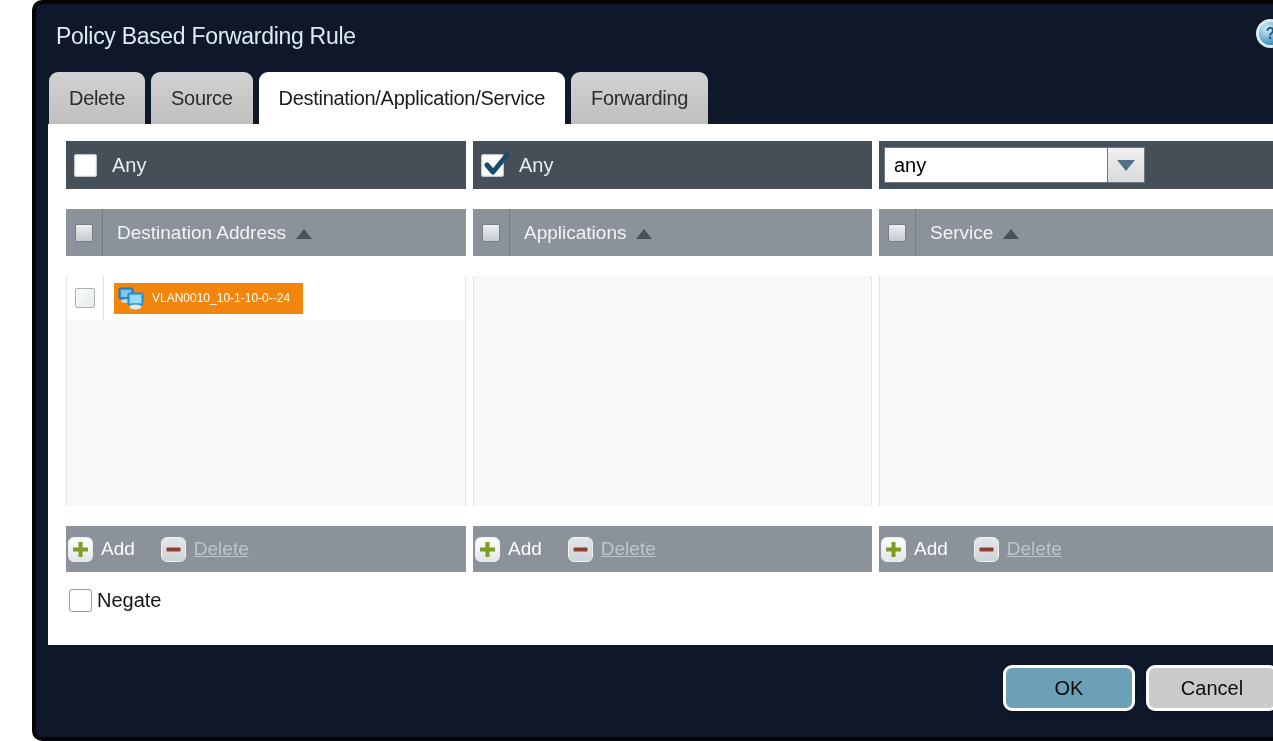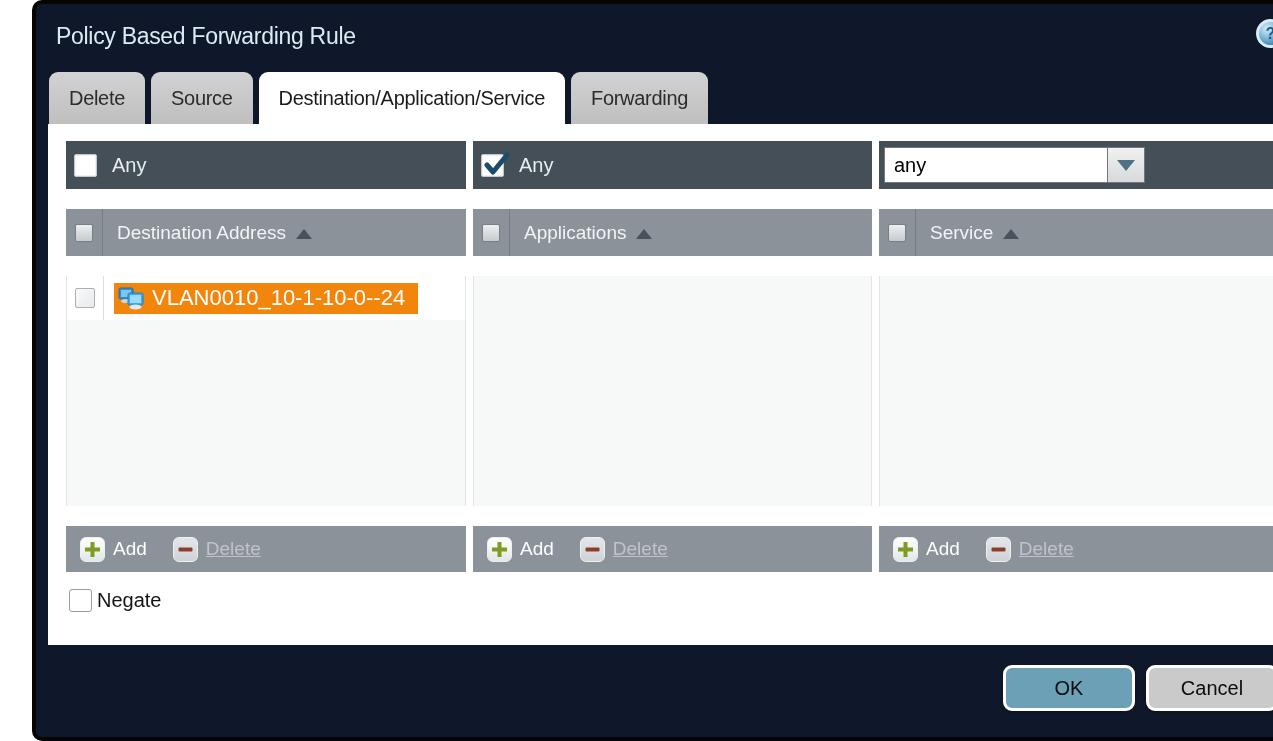--- a/index.html
+++ b/index.html
@@ -87,26 +87,26 @@
   .lrow.even { background: #F3F4F4; }
   .lrow .cbcell {
     width: 37px; height: 100%; flex: none;
     display: flex; align-items: center; justify-content: center;
     border-right: 1px solid #dcdee0;
   }
   .chip {
     margin-left: 10px; height: 31px;
     display: inline-flex; align-items: center; gap: 7px;
     background: #F2860D; color: #ffffff;
-    font-size: 22px; padding: 0 13px 0 4px;
+    font-size: 12px; padding: 0 13px 0 4px;
     cursor: pointer; white-space: nowrap;
   }
   .colfooter {
     height: 46px; background: #8B9299; flex: none;
-    display: flex; align-items: center; gap: 26px; padding-left: 14px;
+    display: flex; align-items: center; gap: 26px; padding-left: 2px;
   }
   .footbtn { display: flex; align-items: center; gap: 8px; cursor: pointer; }
   .footbtn .txt { font-size: 19px; color: #ffffff; }
   .footbtn.disabled { cursor: default; }
   .footbtn.disabled .txt { color: #BEC4C9; text-decoration: underline; }
   .iconbox {
     width: 25px; height: 25px; border-radius: 6px;
     border: 1px solid #eef0f1;
     display: flex; align-items: center; justify-content: center;
   }

